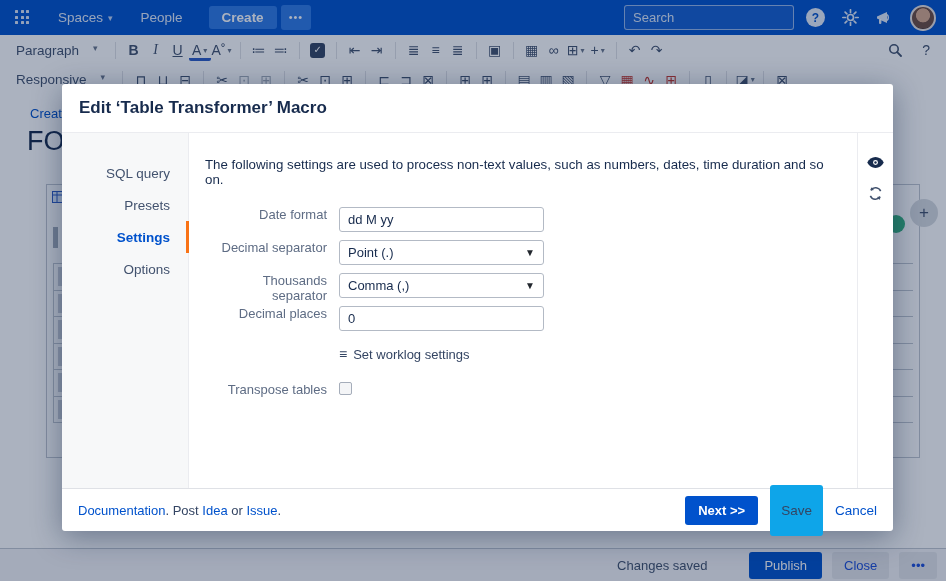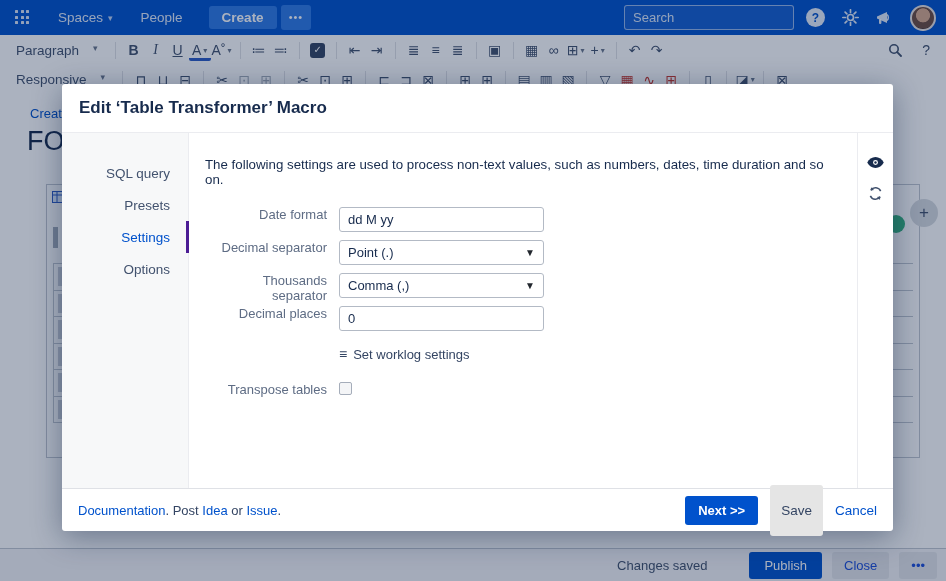--- a/index.html
+++ b/index.html
@@ -67,40 +67,40 @@
   
   .overlay { position:absolute; inset:0; background:rgba(9,30,66,.34); z-index:40; }
 
   
   .modal { position:absolute; left:62px; top:84px; width:831px; height:447px; background:#fff; border-radius:3px; box-shadow:0 6px 30px rgba(9,30,66,.4); z-index:50; display:flex; flex-direction:column; }
   .modal-header { height:49px; border-bottom:1px solid #EBECF0; display:flex; align-items:center; padding-left:17px; flex:none; }
   .modal-title { font-size:17px; font-weight:600; color:#172B4D; }
   .modal-body { flex:1; display:flex; min-height:0; }
   .tabs-col { width:127px; flex:none; background:#F7F8F9; border-right:1px solid #EBECF0; padding-top:24px; }
   .tab { height:32px; display:flex; align-items:center; justify-content:flex-end; padding-right:16px; font-size:13.5px; color:#42526E; cursor:pointer; border-right:3px solid transparent; margin-right:-1px; }
-  .tab.active { color:#0052CC; font-weight:400; border-right:3px solid #4c1d95; }
+  .tab.active { color:#0052CC; font-weight:700; border-right:3px solid #f97316; }
   .content-col { flex:1; padding:24px 16px 0; position:relative; }
   .desc { font-size:13.3px; color:#172B4D; margin-bottom:20px; }
   .frm-row { display:flex; align-items:flex-start; margin-bottom:9px; height:24px; }
   .frm-label { width:122px; text-align:right; margin-right:12px; font-size:13px; color:#5E6C84; flex:none; }
   .frm-input { width:205px; height:25px; border:1px solid #B3BAC5; border-radius:3px; font-size:13px; color:#172B4D; padding:0 8px; outline:none; background:#fff; font-family:"Liberation Sans",sans-serif; }
   .frm-select { width:205px; height:25px; border:1px solid #B3BAC5; border-radius:3px; background:#fff; display:flex; align-items:center; justify-content:space-between; padding:0 8px; font-size:13px; color:#172B4D; cursor:pointer; }
   .sel-caret { font-size:10px; color:#22272e; }
   .worklog-row { margin:14px 0 0 134px; display:flex; align-items:center; gap:6px; font-size:13px; color:#344563; cursor:pointer; height:20px; }
   .menu-glyph { font-size:14px; color:#344563; }
   .transpose-row { margin-top:18px; }
   .checkbox { width:13px; height:13px; border:1px solid #A5ADBA; border-radius:2px; background:#F4F5F7; cursor:pointer; }
   .icons-col { width:36px; flex:none; border-left:1px solid #EBECF0; padding-top:20px; display:flex; flex-direction:column; align-items:center; gap:13px; }
   .icon-btn { cursor:pointer; display:flex; align-items:center; justify-content:center; width:20px; height:18px; }
   .modal-footer { flex:none; height:43px; border-top:1px solid #DFE1E6; display:flex; align-items:center; padding:0 16px; font-size:13px; }
   .footer-links { color:#344563; }
   .footer-links .lnk { color:#0052CC; cursor:pointer; }
   .footer-btns { margin-left:auto; display:flex; align-items:center; gap:12px; }
   .next-btn { background:#0052CC; color:#fff; font-weight:600; font-size:13px; padding:7px 13px; border-radius:3px; cursor:pointer; border:none; font-family:"Liberation Sans",sans-serif; }
-  .save-btn { background:#e5e5e5; color:#344563; font-size:13.5px; padding:18px 11px; border-radius:3px; cursor:pointer; border:none; font-family:"Liberation Sans",sans-serif; }
+  .save-btn { background:#0ea5e9; color:#344563; font-size:13.5px; padding:18px 11px; border-radius:3px; cursor:pointer; border:none; font-family:"Liberation Sans",sans-serif; }
   .cancel-lnk { color:#0052CC; font-size:13.5px; cursor:pointer; }
 </style>
 </head>
 <body>
 
 <div id="screen">
 
   <div class="topbar">
     <div class="grid-icon">
         <i></i>

